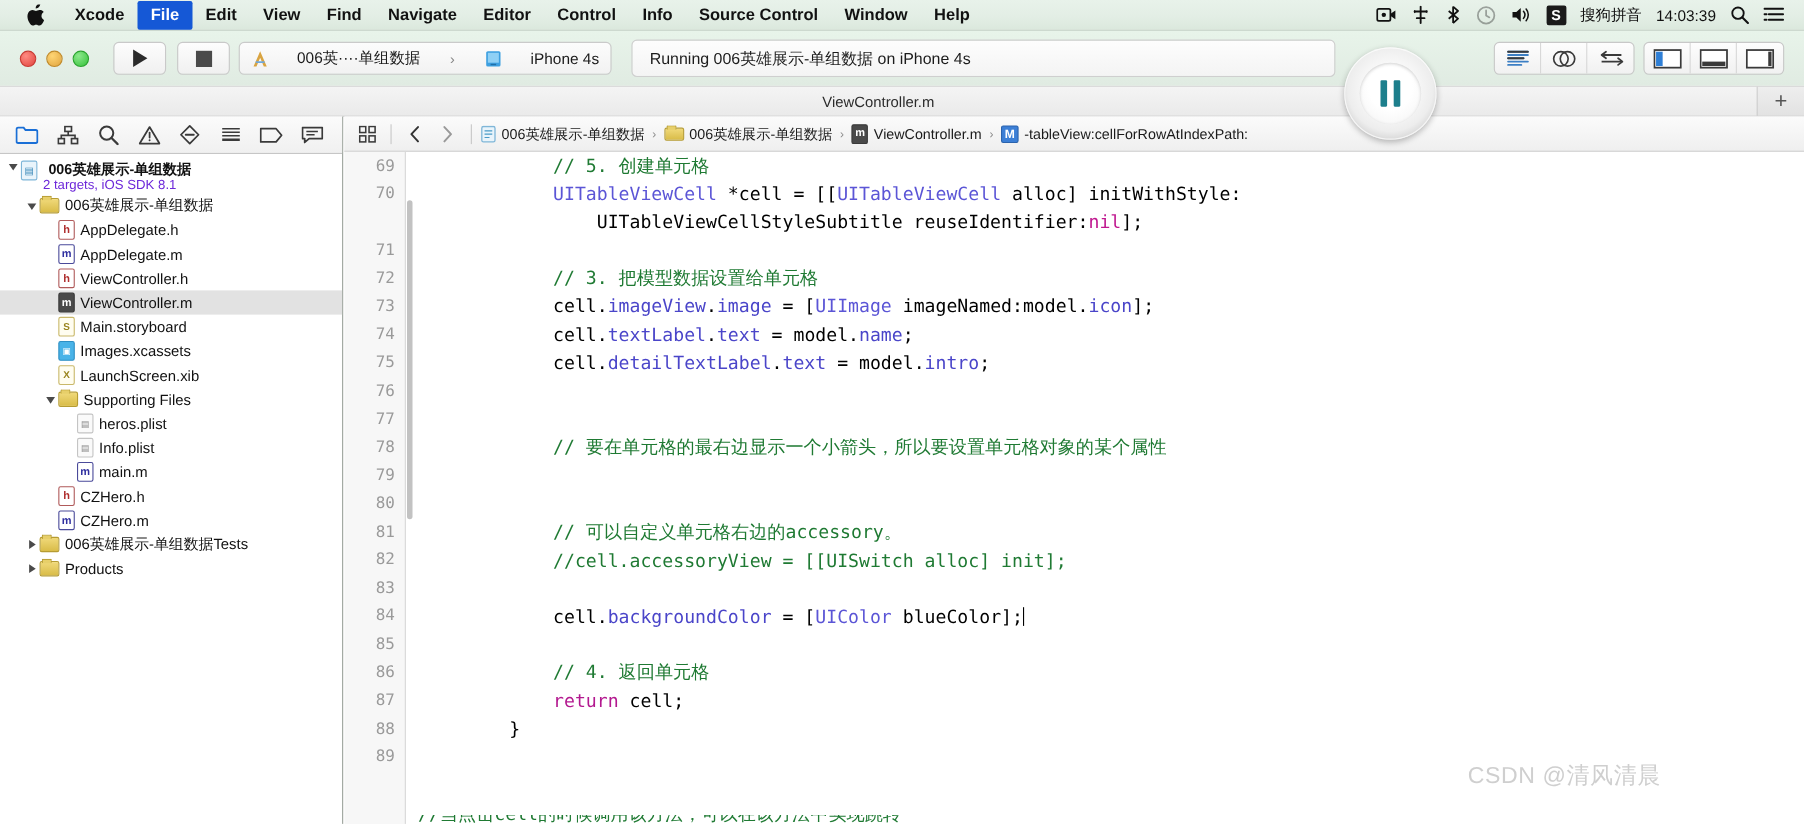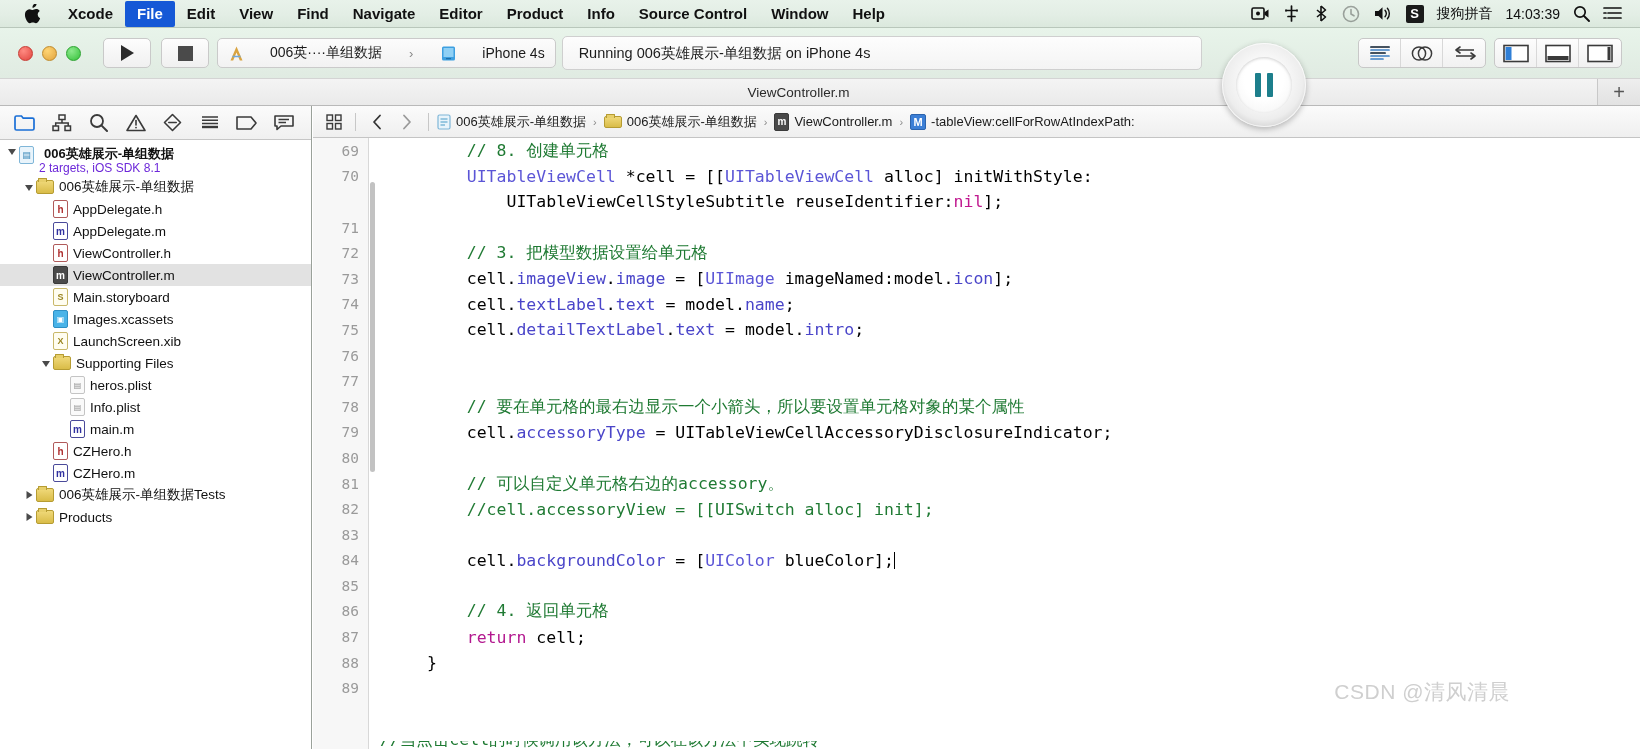--- a/index.html
+++ b/index.html
@@ -67,21 +67,21 @@
   .scheme-box {
     margin-left: 8px; height: 30px; min-width: 260px;
     background: linear-gradient(to bottom,#fcfcfc,#f2f2f2);
     border: 1px solid #cacaca; border-radius: 5px;
     display: flex; align-items: center; padding: 0 10px; gap: 25px;
     font-size: 14px; color: #1a1a1a;
   }
   .scheme-sep { color: #888; margin: 0 2px; font-size: 13px; }
 
   .status-box {
-    margin-left: 6px; height: 34px; flex: 0 0 640px;
+    margin-left: 18px; height: 34px; flex: 0 0 640px;
     background: linear-gradient(to bottom,#fdfdfd,#f4f4f4);
     border: 1px solid #cfcfcf; border-radius: 5px;
     display: flex; align-items: center; justify-content: flex-start;
     padding: 0 16px; font-size: 14.5px; color: #1c1c1c;
   }
 
   .toolbar-right {
     margin-left: auto; display: flex; align-items: center; gap: 8px; padding-right: 6px;
   }
   .seg-group {
@@ -201,21 +201,21 @@
   }
   .gutter {
     position: absolute; left: 0; top: 0; width: 56px; height: 100%;
     background: #f7f7f7; border-right: 1px solid #d8d8d8;
   }
   .code-scroll-left {
     position:absolute; left: 57px; top: 44px; width: 5px; height: 290px;
     background: #c2c2c2; border-radius: 3px;
   }
   .code-lines { position: absolute; left: 0; top: 0; right: 0; bottom: 0; }
-  .cl { position: relative; height: 25.6px; display: flex; align-items: center; }
+  .cl { position: relative; height: 25.6px; display: flex; align-items: center; gap: 36px; }
   .ln {
     width: 56px; flex: 0 0 56px; text-align: right; padding-right: 10px;
     font-size: 14.5px; color: #9a9a9a;
     font-family: "DejaVu Sans Mono", "Liberation Mono", monospace;
   }
   .code-text {
     font-size: 16.5px; white-space: pre; color: #000;
     font-family: "DejaVu Sans Mono", "Liberation Mono", monospace;
     padding-left: 58px;
   }
@@ -225,21 +225,21 @@
   .tok-prop    { color: #4a45c9; }
   .tok-plain   { color: #000; }
   .tok-lit     { color: #c0188f; }
   .caret {
     display:inline-block; width: 1px; height: 17px; background: #000;
     vertical-align: -3px;
   }
 
   
   .watermark {
-    position: absolute; right: 14px; bottom: 43px;
+    position: absolute; right: 14px; bottom: 30px;
     font-size: 21px; color: #cfcfcf; letter-spacing: .5px; z-index: 20;
     font-family: "Liberation Sans", "DejaVu Sans", sans-serif;
   }
   
   .bottom-clip {
     position:absolute; left:0; bottom:0; width: 1640px; height: 8px;
     overflow:hidden;
   }
   .bottom-clip .frag {
     position:absolute; top:-12px; left: 380px;
@@ -258,21 +258,21 @@
           <path fill="#111" d="M11.6 2.2c.7-.9 1.2-2 1-3.2-1 0-2.3.7-3 1.6-.7.8-1.3 2-1.1 3.1 1.1.1 2.3-.6 3.1-1.5zM13.7 10.6c0-2.4 2-3.6 2.1-3.6-1.1-1.7-2.9-1.9-3.5-1.9-1.5-.2-2.9.9-3.6.9-.8 0-1.9-.8-3.1-.8-1.6 0-3 .9-3.9 2.4-1.6 2.8-.4 7 1.2 9.3.8 1.1 1.7 2.4 2.9 2.3 1.2 0 1.6-.7 3-.7s1.8.7 3.1.7c1.3 0 2.1-1.1 2.9-2.3.9-1.3 1.3-2.6 1.3-2.7 0 0-2.4-1-2.4-3.6z"></path>
         </svg>
     </div>
     <div class="menu-item bold-app">Xcode</div>
     <div class="menu-item selected">File</div>
     <div class="menu-item">Edit</div>
     <div class="menu-item">View</div>
     <div class="menu-item">Find</div>
     <div class="menu-item">Navigate</div>
     <div class="menu-item">Editor</div>
-    <div class="menu-item">Product</div>
+    <div class="menu-item">Control</div>
     <div class="menu-item">Info</div>
     <div class="menu-item">Source Control</div>
     <div class="menu-item">Window</div>
     <div class="menu-item">Help</div>
 
     <div class="menubar-right">
       <span class="mb-icon">
         <svg width="19" height="15" viewBox="0 0 19 15">
             <rect x="1" y="2" width="12" height="11" rx="1.5" fill="none" stroke="#111" stroke-width="1.6"></rect>
             <path d="M13.5 6.2 L17.5 3.5 L17.5 11.5 L13.5 8.8 Z" fill="#111"></path>
@@ -630,21 +630,21 @@
         <span>-tableView:cellForRowAtIndexPath:</span>
       </div>
     </div>
 
     <div class="code-area">
       <div class="gutter"></div>
       <div class="code-scroll-left"></div>
       <div class="code-lines" id="code-lines">
           <div class="cl">
             <div class="ln">69</div>
-            <div class="code-text">    <span class="tok-comment">// 8. 创建单元格</span></div>
+            <div class="code-text">    <span class="tok-comment">// 5. 创建单元格</span></div>
           </div>
           <div class="cl">
             <div class="ln">70</div>
             <div class="code-text">    <span class="tok-type">UITableViewCell</span><span class="tok-plain"> *cell = [[</span><span class="tok-type">UITableViewCell</span><span class="tok-plain"> alloc] initWithStyle:</span></div>
           </div>
           <div class="cl">
             <div class="ln"></div>
             <div class="code-text">        <span class="tok-plain">UITableViewCellStyleSubtitle reuseIdentifier:</span><span class="tok-lit">nil</span><span class="tok-plain">];</span></div>
           </div>
           <div class="cl">
@@ -674,21 +674,20 @@
           <div class="cl">
             <div class="ln">77</div>
             <div class="code-text">    </div>
           </div>
           <div class="cl">
             <div class="ln">78</div>
             <div class="code-text">    <span class="tok-comment">// 要在单元格的最右边显示一个小箭头，所以要设置单元格对象的某个属性</span></div>
           </div>
           <div class="cl">
             <div class="ln">79</div>
-            <div class="code-text">    <span class="tok-plain">cell.</span><span class="tok-prop">accessoryType</span><span class="tok-plain"> = UITableViewCellAccessoryDisclosureIndicator;</span></div>
           </div>
           <div class="cl">
             <div class="ln">80</div>
             <div class="code-text">    </div>
           </div>
           <div class="cl">
             <div class="ln">81</div>
             <div class="code-text">    <span class="tok-comment">// 可以自定义单元格右边的accessory。</span></div>
           </div>
           <div class="cl">

